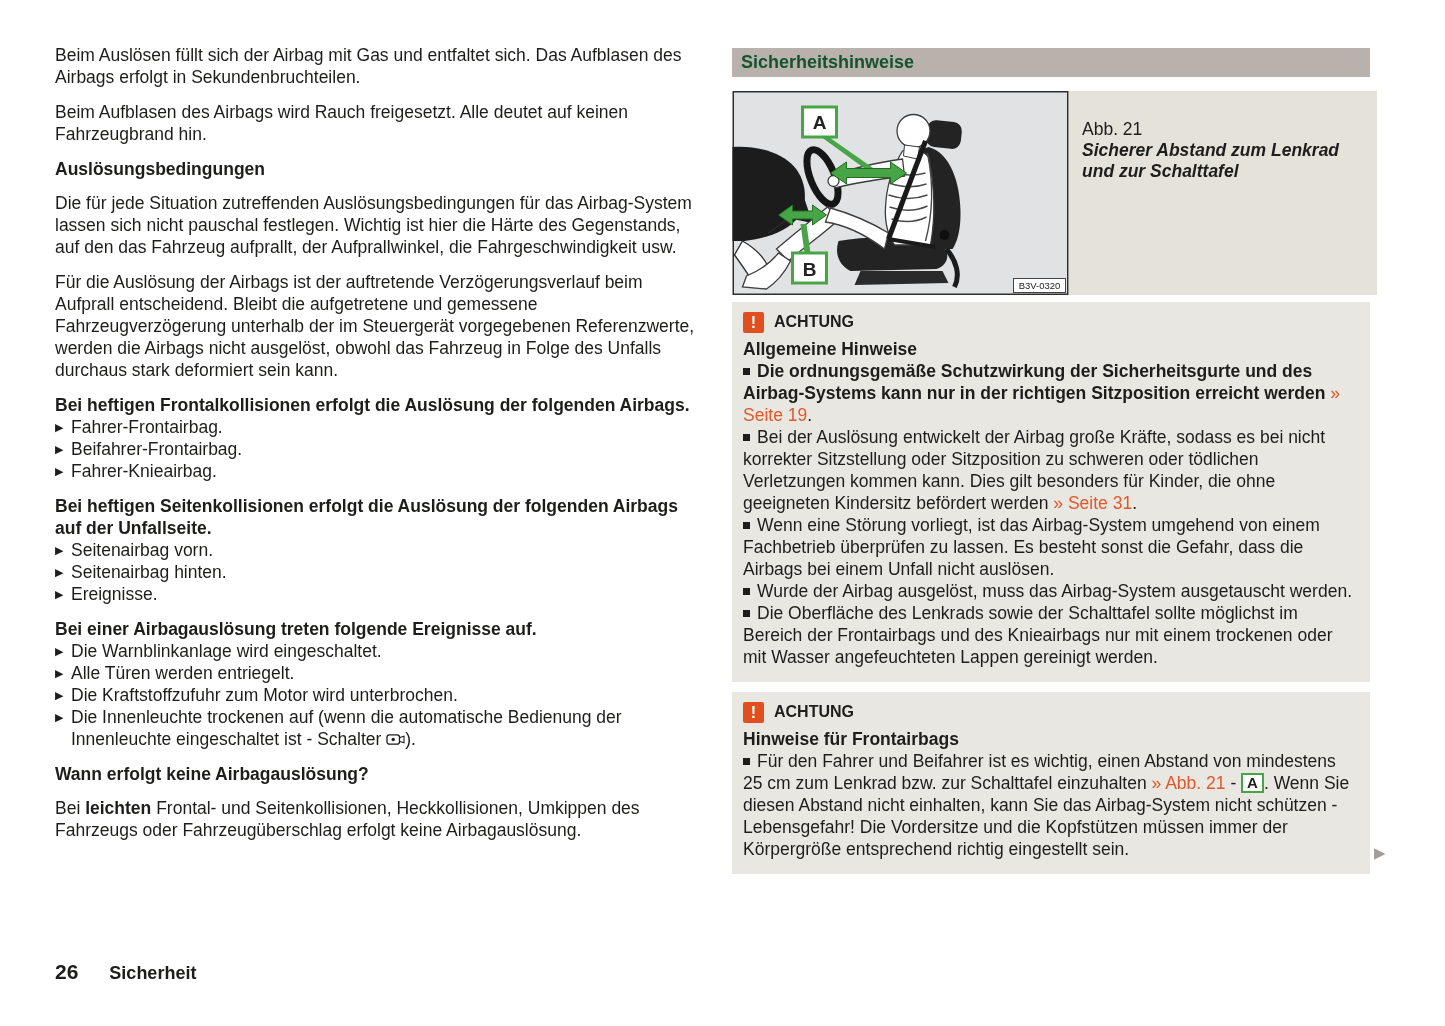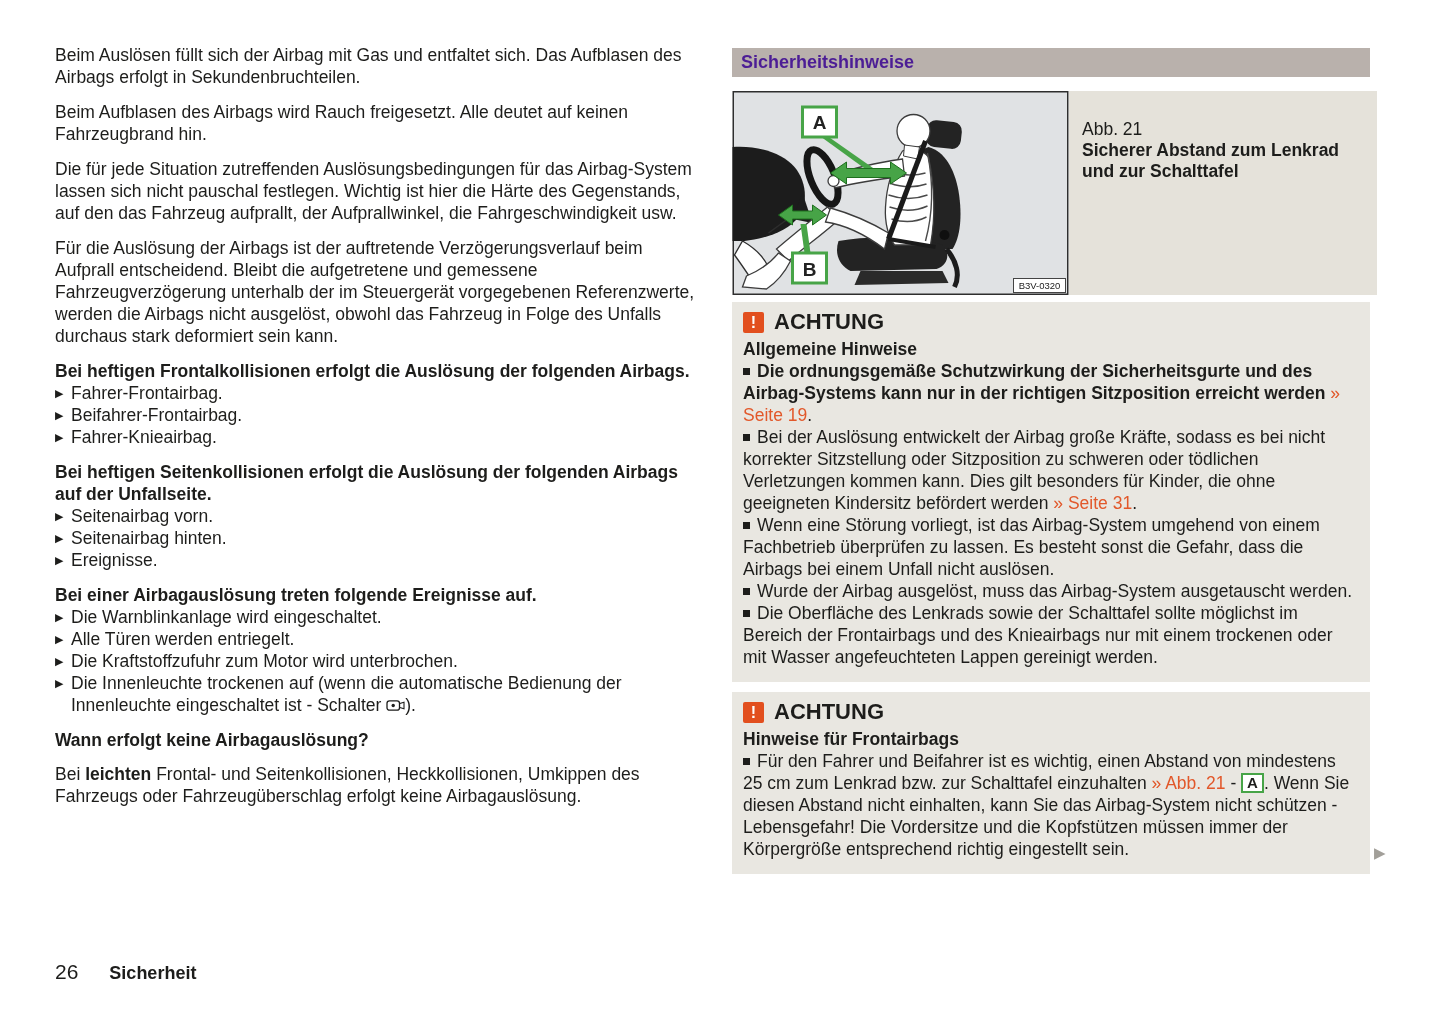--- a/index.html
+++ b/index.html
@@ -20,69 +20,70 @@
   .blk-p { margin:13px 0; }
   .blk-p.tight { margin-top:12px; }
   .blk-heading { font-weight:bold; margin:13px 0 0 0; }
   .blk-bullet { margin:0; position:relative; padding-left:16px; }
   .tri { position:absolute; left:0; top:0; font-size:11px; color:#1d1d1b; }
 
   
   .right-col { position:absolute; left:732px; top:48px; width:638px; }
   .section-header {
     background:#b9b1ac; height:29px; line-height:29px;
-    padding-left:9px; font-weight:bold; font-size:18px; color:#4c1d95;
+    padding-left:9px; font-weight:bold; font-size:18px; color:#14532d;
   }
   .figure-row { margin-top:14px; display:flex; height:204px; }
   .figure-box { width:337px; height:204px; flex:none; }
   .figure-caption {
     flex:1; background:#e5e2da; padding:28px 10px 16px 13px; line-height:21px;
   }
   .figure-caption .cap-label { display:block; }
-  .figure-caption .cap-title { display:block; font-weight:bold; width:285px; }
+  .figure-caption .cap-title { display:block; font-weight:bold; width:285px;font-style:italic; }
 
   .warning {
     background:#e9e7e1; margin-top:7px; padding:9px 11px 14px 11px;
   }
   .warning + .warning { margin-top:10px; }
   .warn-head { display:flex; align-items:center; margin-bottom:5px; }
   .warn-icon {
     width:21px; height:21px; flex:none; background:#e24f1e; color:#fff;
     border-radius:2px; font-weight:bold; font-size:16px; line-height:21px;
     text-align:center; margin-right:10px;
   }
-  .warn-title { font-weight:bold; font-size:22px; }
+  .warn-title { font-weight:bold; font-size:16px; }
   .warn-sub { font-weight:bold; }
   .warn-item { margin:0; }
   .sq {
     display:inline-block; width:7px; height:7px; background:#1d1d1b;
     margin-right:7px; vertical-align:2px;
   }
   .boxed-ref {
     display:inline-block; border:2px solid #47a447; background:#fff;
     padding:0 4px; line-height:16px; font-weight:bold; font-size:15px;
     vertical-align:1px;
   }
   .cont-marker {
     position:absolute; left:1374px; top:842px; color:#a29f99; font-size:15px;
   }
 
   
   .footer { position:absolute; left:55px; top:961px; display:flex; align-items:baseline; }
-  .page-num { font-weight:normal; font-size:21px; }
+  .page-num { font-weight:bold; font-size:21px; }
   .section-label { font-weight:bold; font-size:18px; margin-left:31px; }
 
   .inline-icon { vertical-align:-1px; }
 </style>
 </head>
 <body>
 
 <div class="left-col" id="left-blocks">
     <div class="blk-p"><span>Beim Auslösen füllt sich der Airbag mit Gas und entfaltet sich. Das Aufblasen des Airbags erfolgt in Sekundenbruchteilen.</span></div>
     <div class="blk-p"><span>Beim Aufblasen des Airbags wird Rauch freigesetzt. Alle deutet auf keinen Fahrzeugbrand hin.</span></div>
+    <div class="blk-heading"><span>Auslösungsbedingungen</span></div>
     <div class="blk-p tight"><span>Die für jede Situation zutreffenden Auslösungsbedingungen für das Airbag-System lassen sich nicht pauschal festlegen. Wichtig ist hier die Härte des Gegenstands, auf den das Fahrzeug aufprallt, der Aufprallwinkel, die Fahrgeschwindigkeit usw.</span></div>
     <div class="blk-p"><span>Für die Auslösung der Airbags ist der auftretende Verzögerungsverlauf beim Aufprall entscheidend. Bleibt die aufgetretene und gemessene Fahrzeugverzögerung unterhalb der im Steuergerät vorgegebenen Referenzwerte, werden die Airbags nicht ausgelöst, obwohl das Fahrzeug in Folge des Unfalls durchaus stark deformiert sein kann.</span></div>
     <div class="blk-heading"><span>Bei heftigen Frontalkollisionen erfolgt die Auslösung der folgenden Airbags.</span></div>
     <div class="blk-bullet"><span class="tri">▶</span><span>Fahrer-Frontairbag.</span></div>
     <div class="blk-bullet"><span class="tri">▶</span><span>Beifahrer-Frontairbag.</span></div>
     <div class="blk-bullet"><span class="tri">▶</span><span>Fahrer-Knieairbag.</span></div>
     <div class="blk-heading"><span>Bei heftigen Seitenkollisionen erfolgt die Auslösung der folgenden Airbags auf der Unfallseite.</span></div>
     <div class="blk-bullet"><span class="tri">▶</span><span>Seitenairbag vorn.</span></div>
     <div class="blk-bullet"><span class="tri">▶</span><span>Seitenairbag hinten.</span></div>
     <div class="blk-bullet"><span class="tri">▶</span><span>Ereignisse.</span></div>

